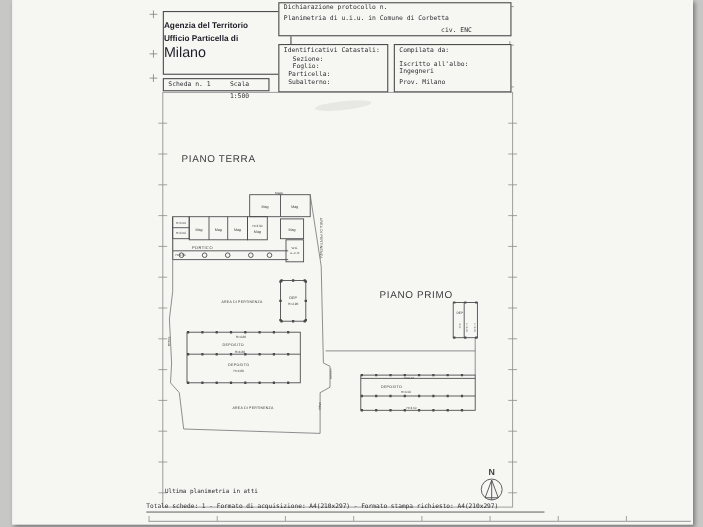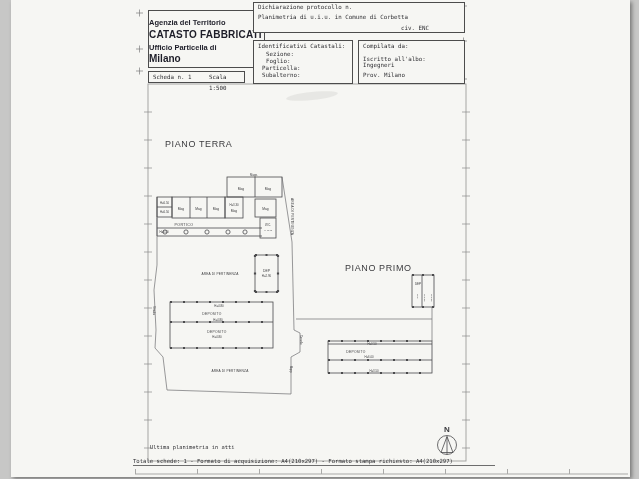--- a/index.html
+++ b/index.html
@@ -7,21 +7,21 @@
   #screen{position:relative;width:639px;height:479px;background:#c7c7c6;overflow:hidden;
           font-family:"Liberation Sans",sans-serif;}
   #page{position:absolute;left:11px;top:0;width:619px;height:477px;background:#f6f6f3;
         box-shadow:2px 2px 4px rgba(0,0,0,.4);}
   .box{position:absolute;border:1px solid #4c4c4c;background:#f6f6f3;box-sizing:border-box;z-index:3;}
   .mono{font-family:"DejaVu Sans Mono","Liberation Mono",monospace;color:#2f2f33;}
   #agency-box{left:148px;top:10px;width:117px;height:58px;text-align:left;color:#1d1d28;}
   #agency-box .l1{font-size:7.5px;font-weight:bold;margin-top:7px;}
   #agency-box .l2{font-size:10px;font-weight:bold;margin-top:2px;letter-spacing:.2px;}
   #agency-box .l3{font-size:7.5px;font-weight:bold;margin-top:3px;}
-  #agency-box .l4{font-size:10px;font-weight:bold;margin-top:1px;}
+  #agency-box .l4{font-size:13px;font-weight:normal;margin-top:1px;}
   #scheda-box{left:148px;top:71px;width:97px;height:12px;font-size:5.8px;line-height:11px;}
   #scheda-box .num{position:absolute;left:4px;top:0;}
   #scheda-box .scale{position:absolute;left:60px;top:0;}
   #protocol-box{left:253px;top:2px;width:212px;height:31px;font-size:5.8px;}
   #protocol-box .p1{position:absolute;left:4px;top:1px;}
   #protocol-box .p2{position:absolute;left:4px;top:11px;}
   #protocol-box .civ{position:absolute;left:147px;top:22px;}
   #ident-box{left:253px;top:40px;width:100px;height:44px;font-size:5.8px;}
   #ident-box .title{position:absolute;left:4px;top:2px;}
   #ident-box .r0{position:absolute;left:12px;top:10px;}
@@ -45,21 +45,20 @@
   .tick{stroke:#8a8a89;stroke-width:.7;}
 </style>
 </head>
 <body>
 
 <div id="screen">
   <div id="page"></div>
 
   <div class="box" id="agency-box">
     <div class="l1">Agenzia del Territorio</div>
-    <div class="l2">CATASTO FABBRICATI</div>
     <div class="l3">Ufficio Particella di</div>
     <div class="l4">Milano</div>
   </div>
 
   <div class="box mono" id="scheda-box">
     <span class="num">Scheda n. 1</span>
     <span class="scale">Scala 1:500</span>
   </div>
 
   <div class="box mono" id="protocol-box">

